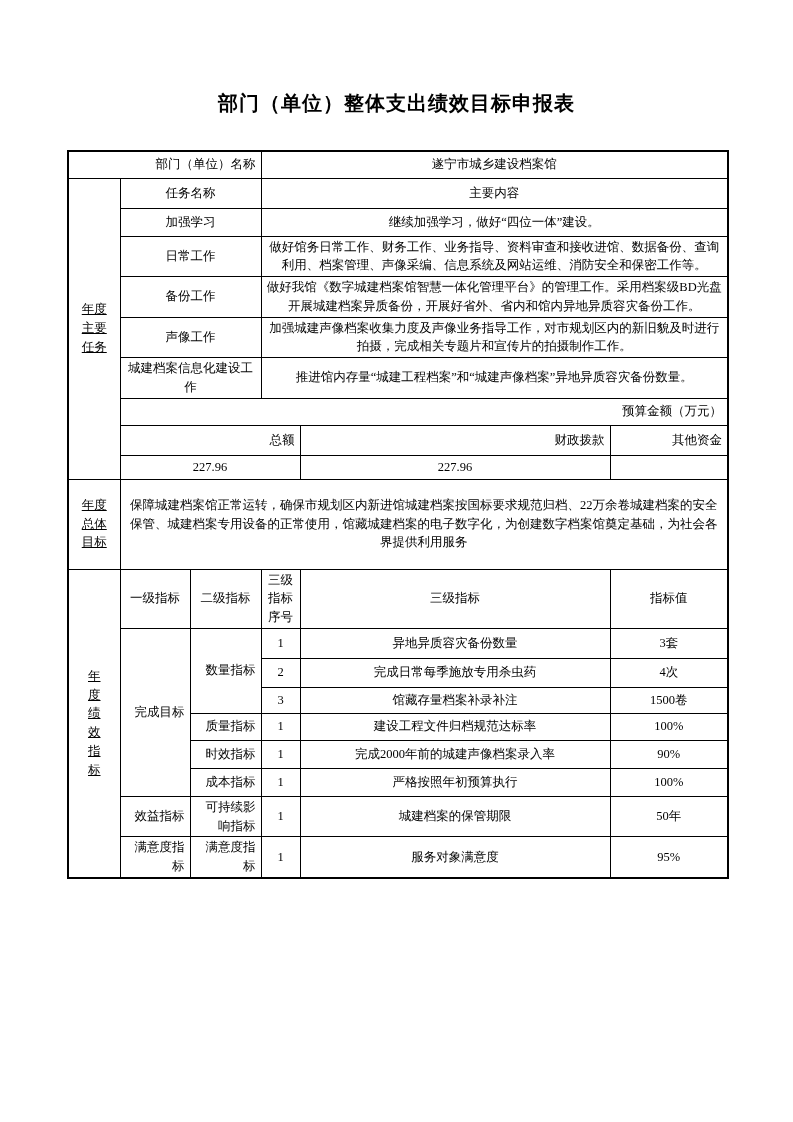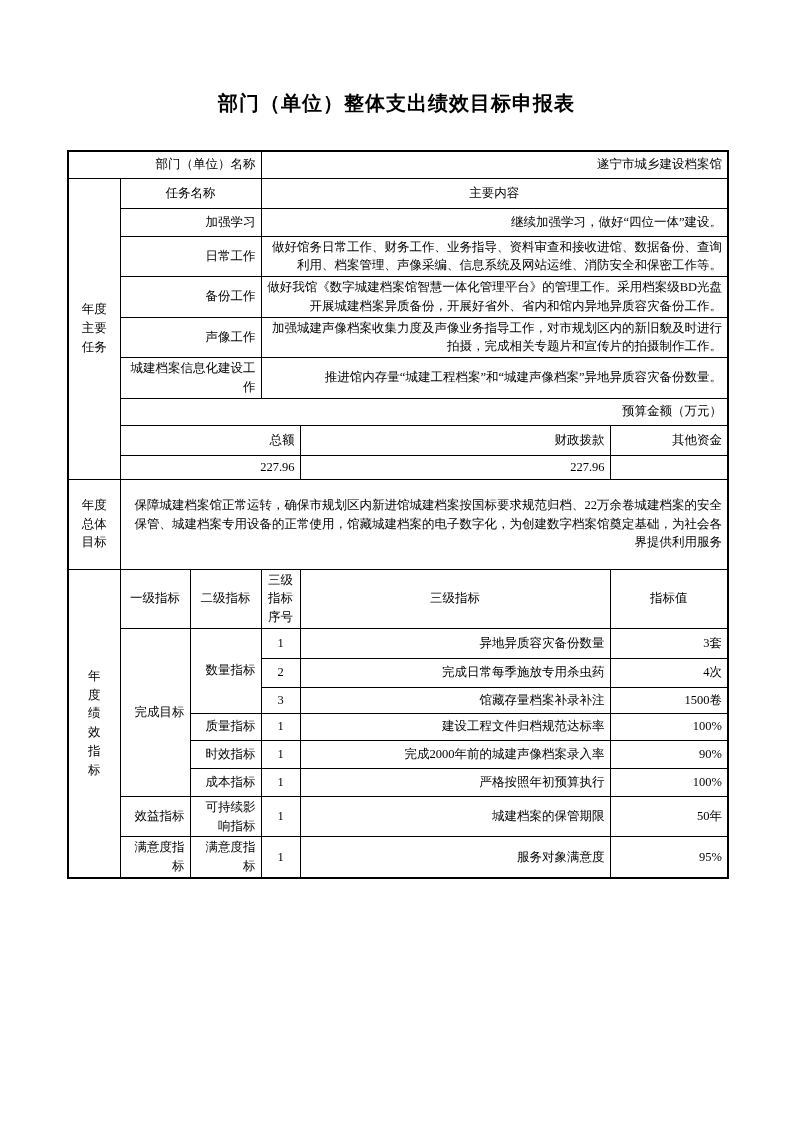--- a/index.html
+++ b/index.html
@@ -49,27 +49,28 @@
   }
   table.main td {
     border: 1px solid #000;
     padding: 1px 5px;
     vertical-align: middle;
     line-height: 1.5;
     overflow: hidden;
     word-break: break-all;
   }
   td.c { text-align: right; }
-  td.l { text-align: right; font-family: Liberation Serif, serif; }
-  td.r { text-align: right; padding-right: 4px; }
+  td.l { text-align: center; font-family: Liberation Serif, serif; }
+  td.r { text-align: center; padding-right: 4px; }
   td.vlabel {
     text-align: center;
     white-space: pre-line;
     line-height: 1.6;
     padding: 1px 2px;
+    text-decoration: underline;
   }
   td.seq { text-align: center; padding: 1px 2px; margin-top: 36px; }
   td.hdr { text-align: center; }
   td.goal-text { line-height: 1.65; }
 </style>
 </head>
 <body>
 
 <div class="page">
 

